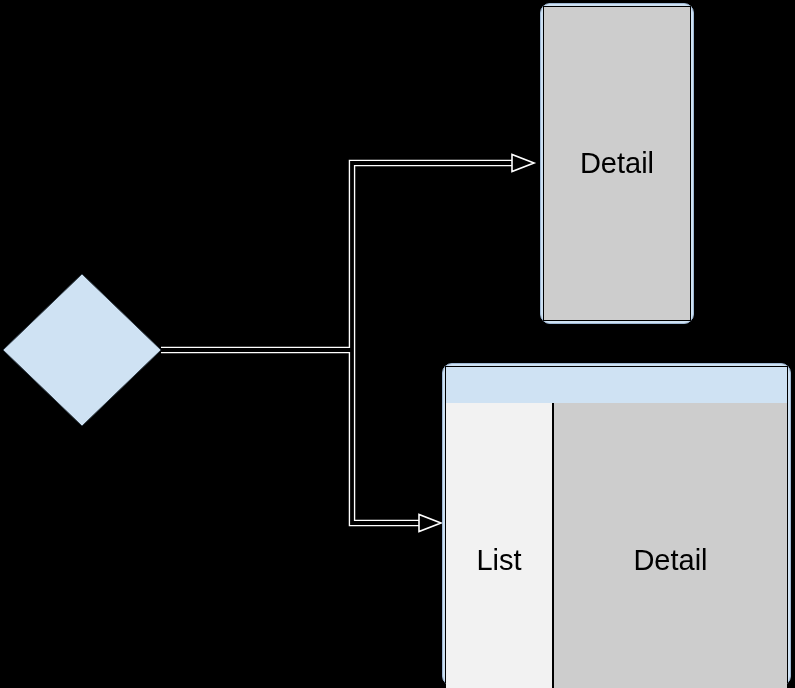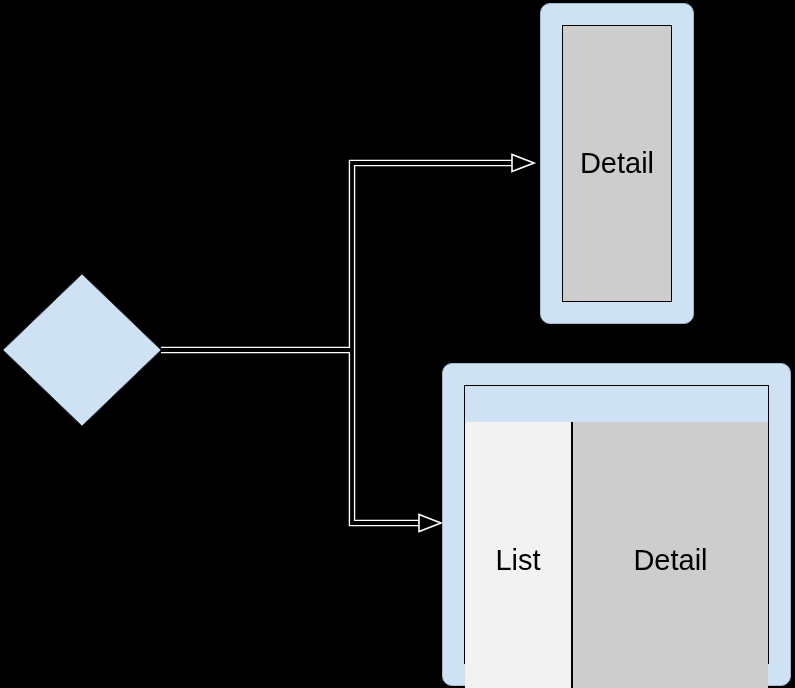--- a/index.html
+++ b/index.html
@@ -56,21 +56,21 @@
     font-size: 27px;
     line-height: 1.3;
     color: #000000;
   }
   .device {
     position: absolute;
     box-sizing: border-box;
     background: #cfe2f3;
     border: 1px solid #9fb8d4;
     border-radius: 10px;
-    padding: 21px;
+    padding: 2px;
   }
   .device-phone {
     left: 540px;
     top: 3px;
     width: 154px;
     height: 321px;
   }
   .device-tablet {
     left: 442px;
     top: 363px;

